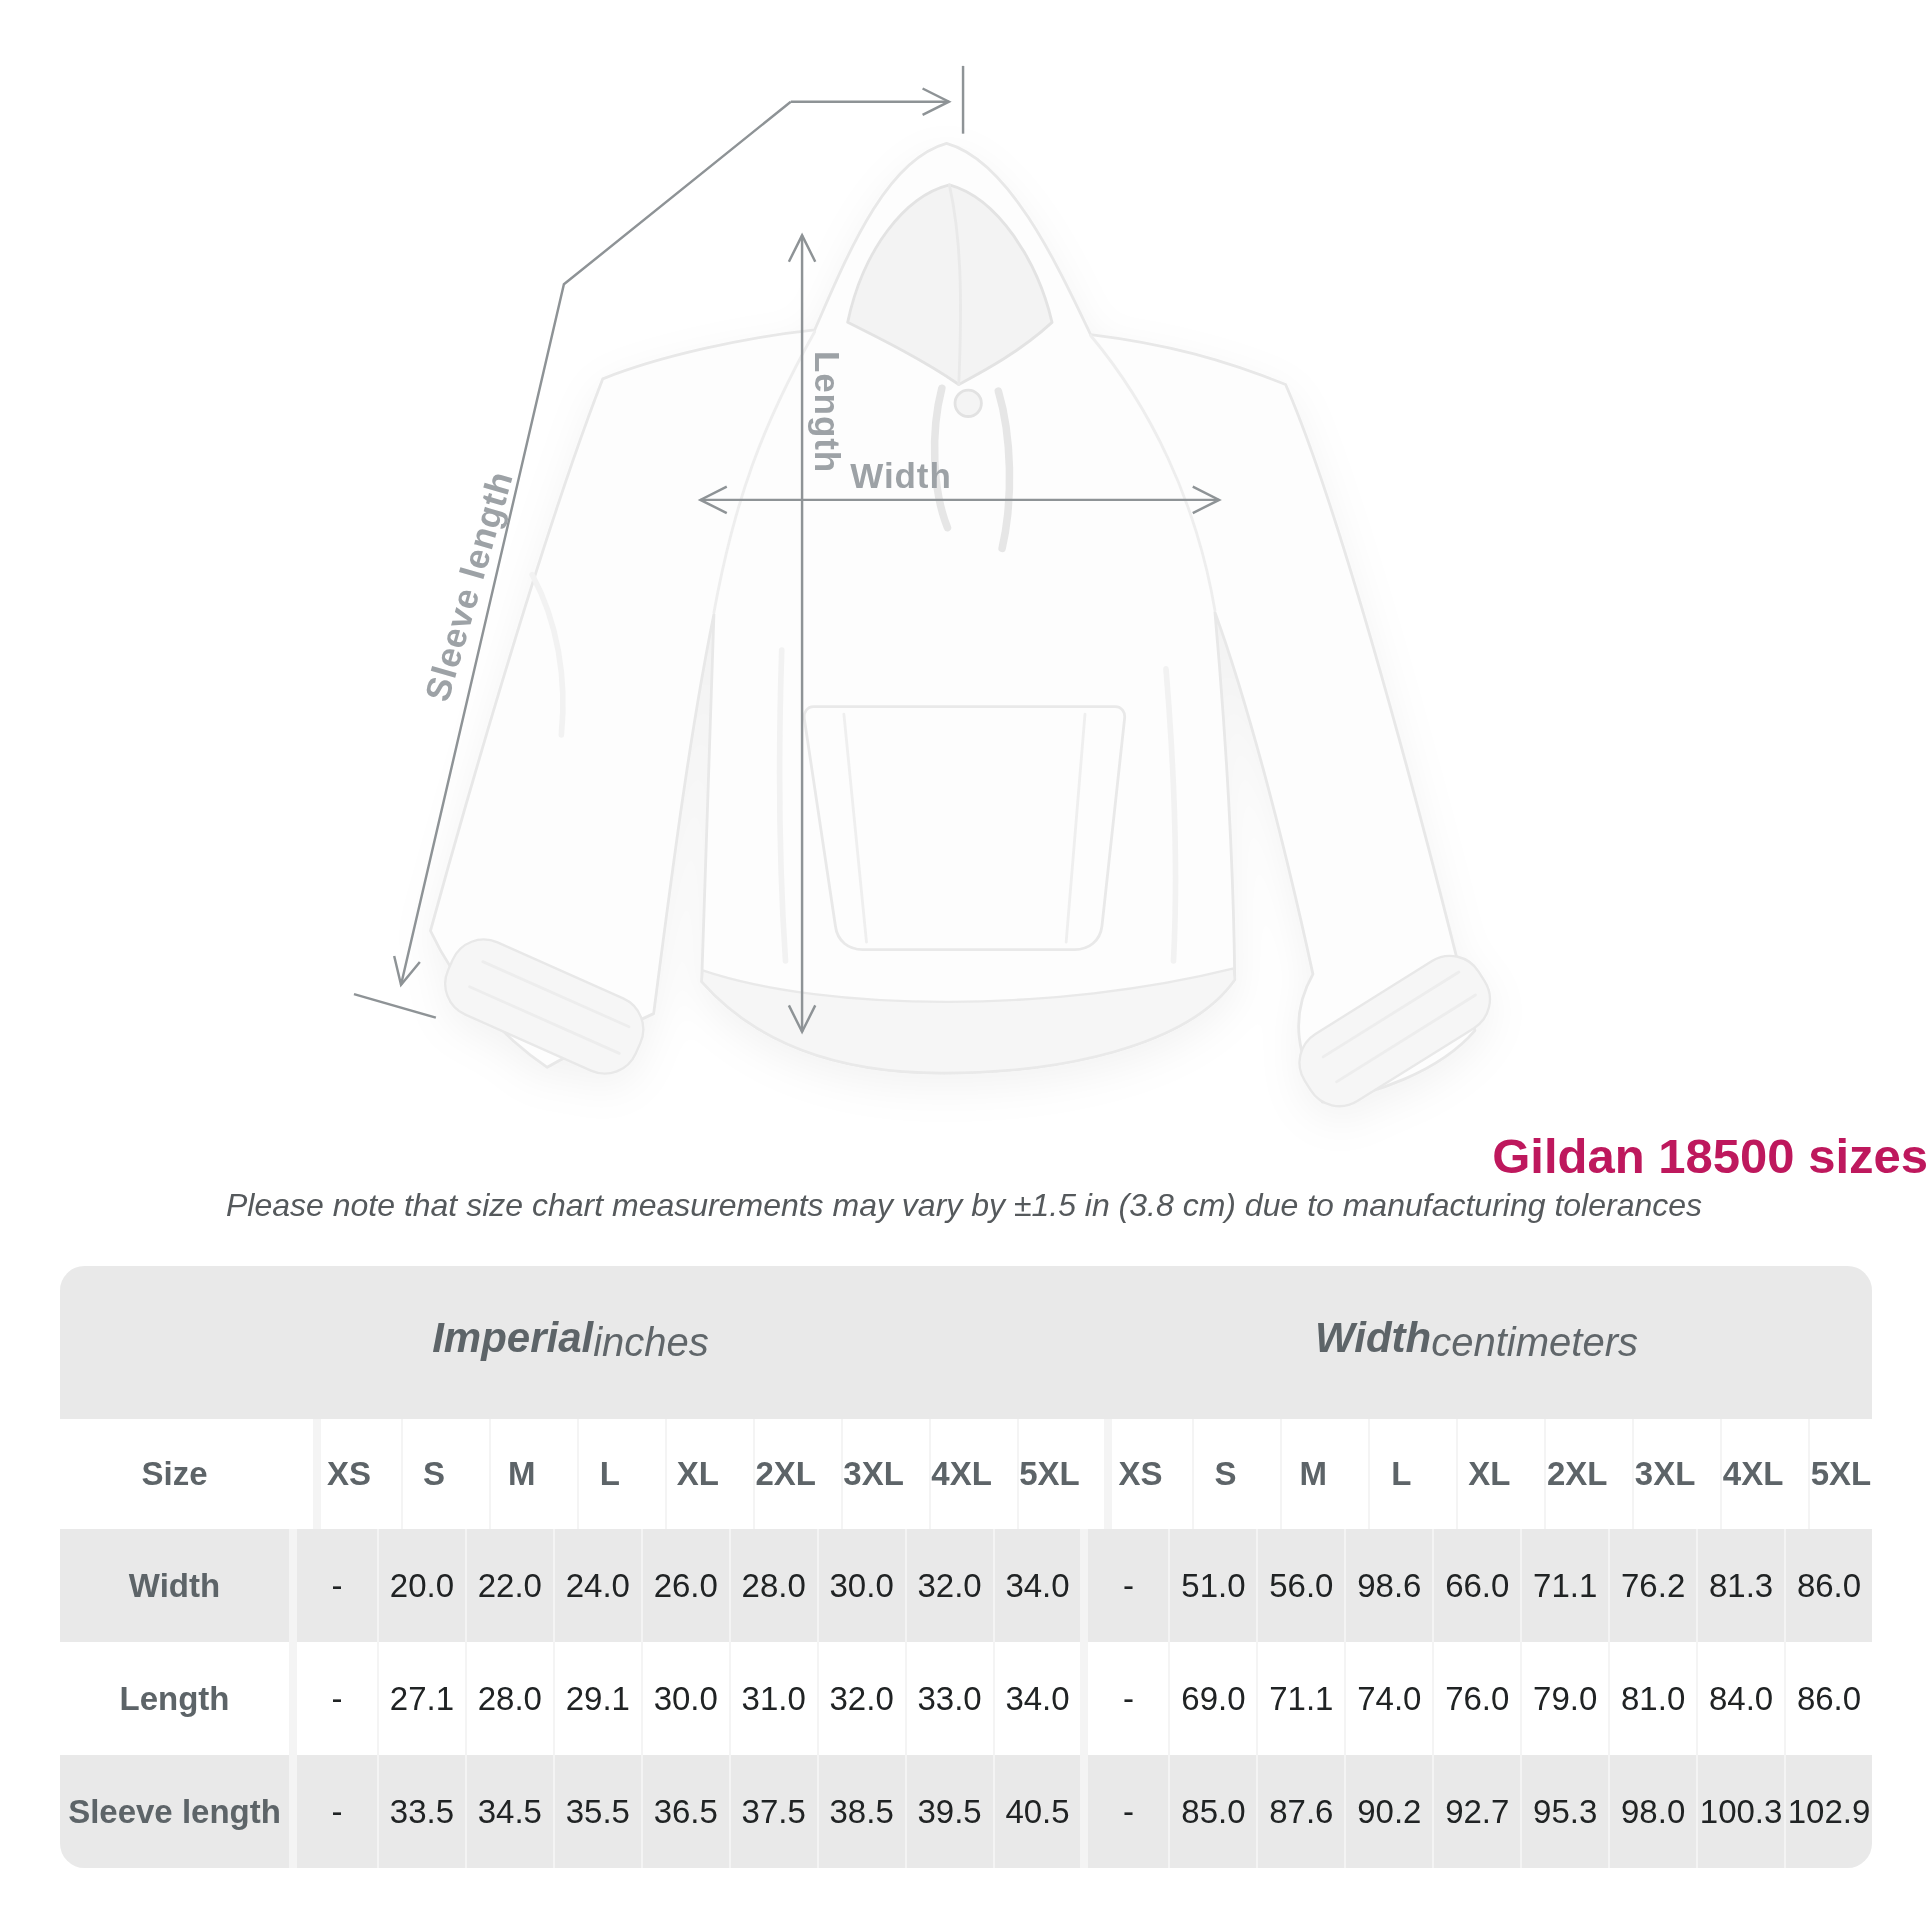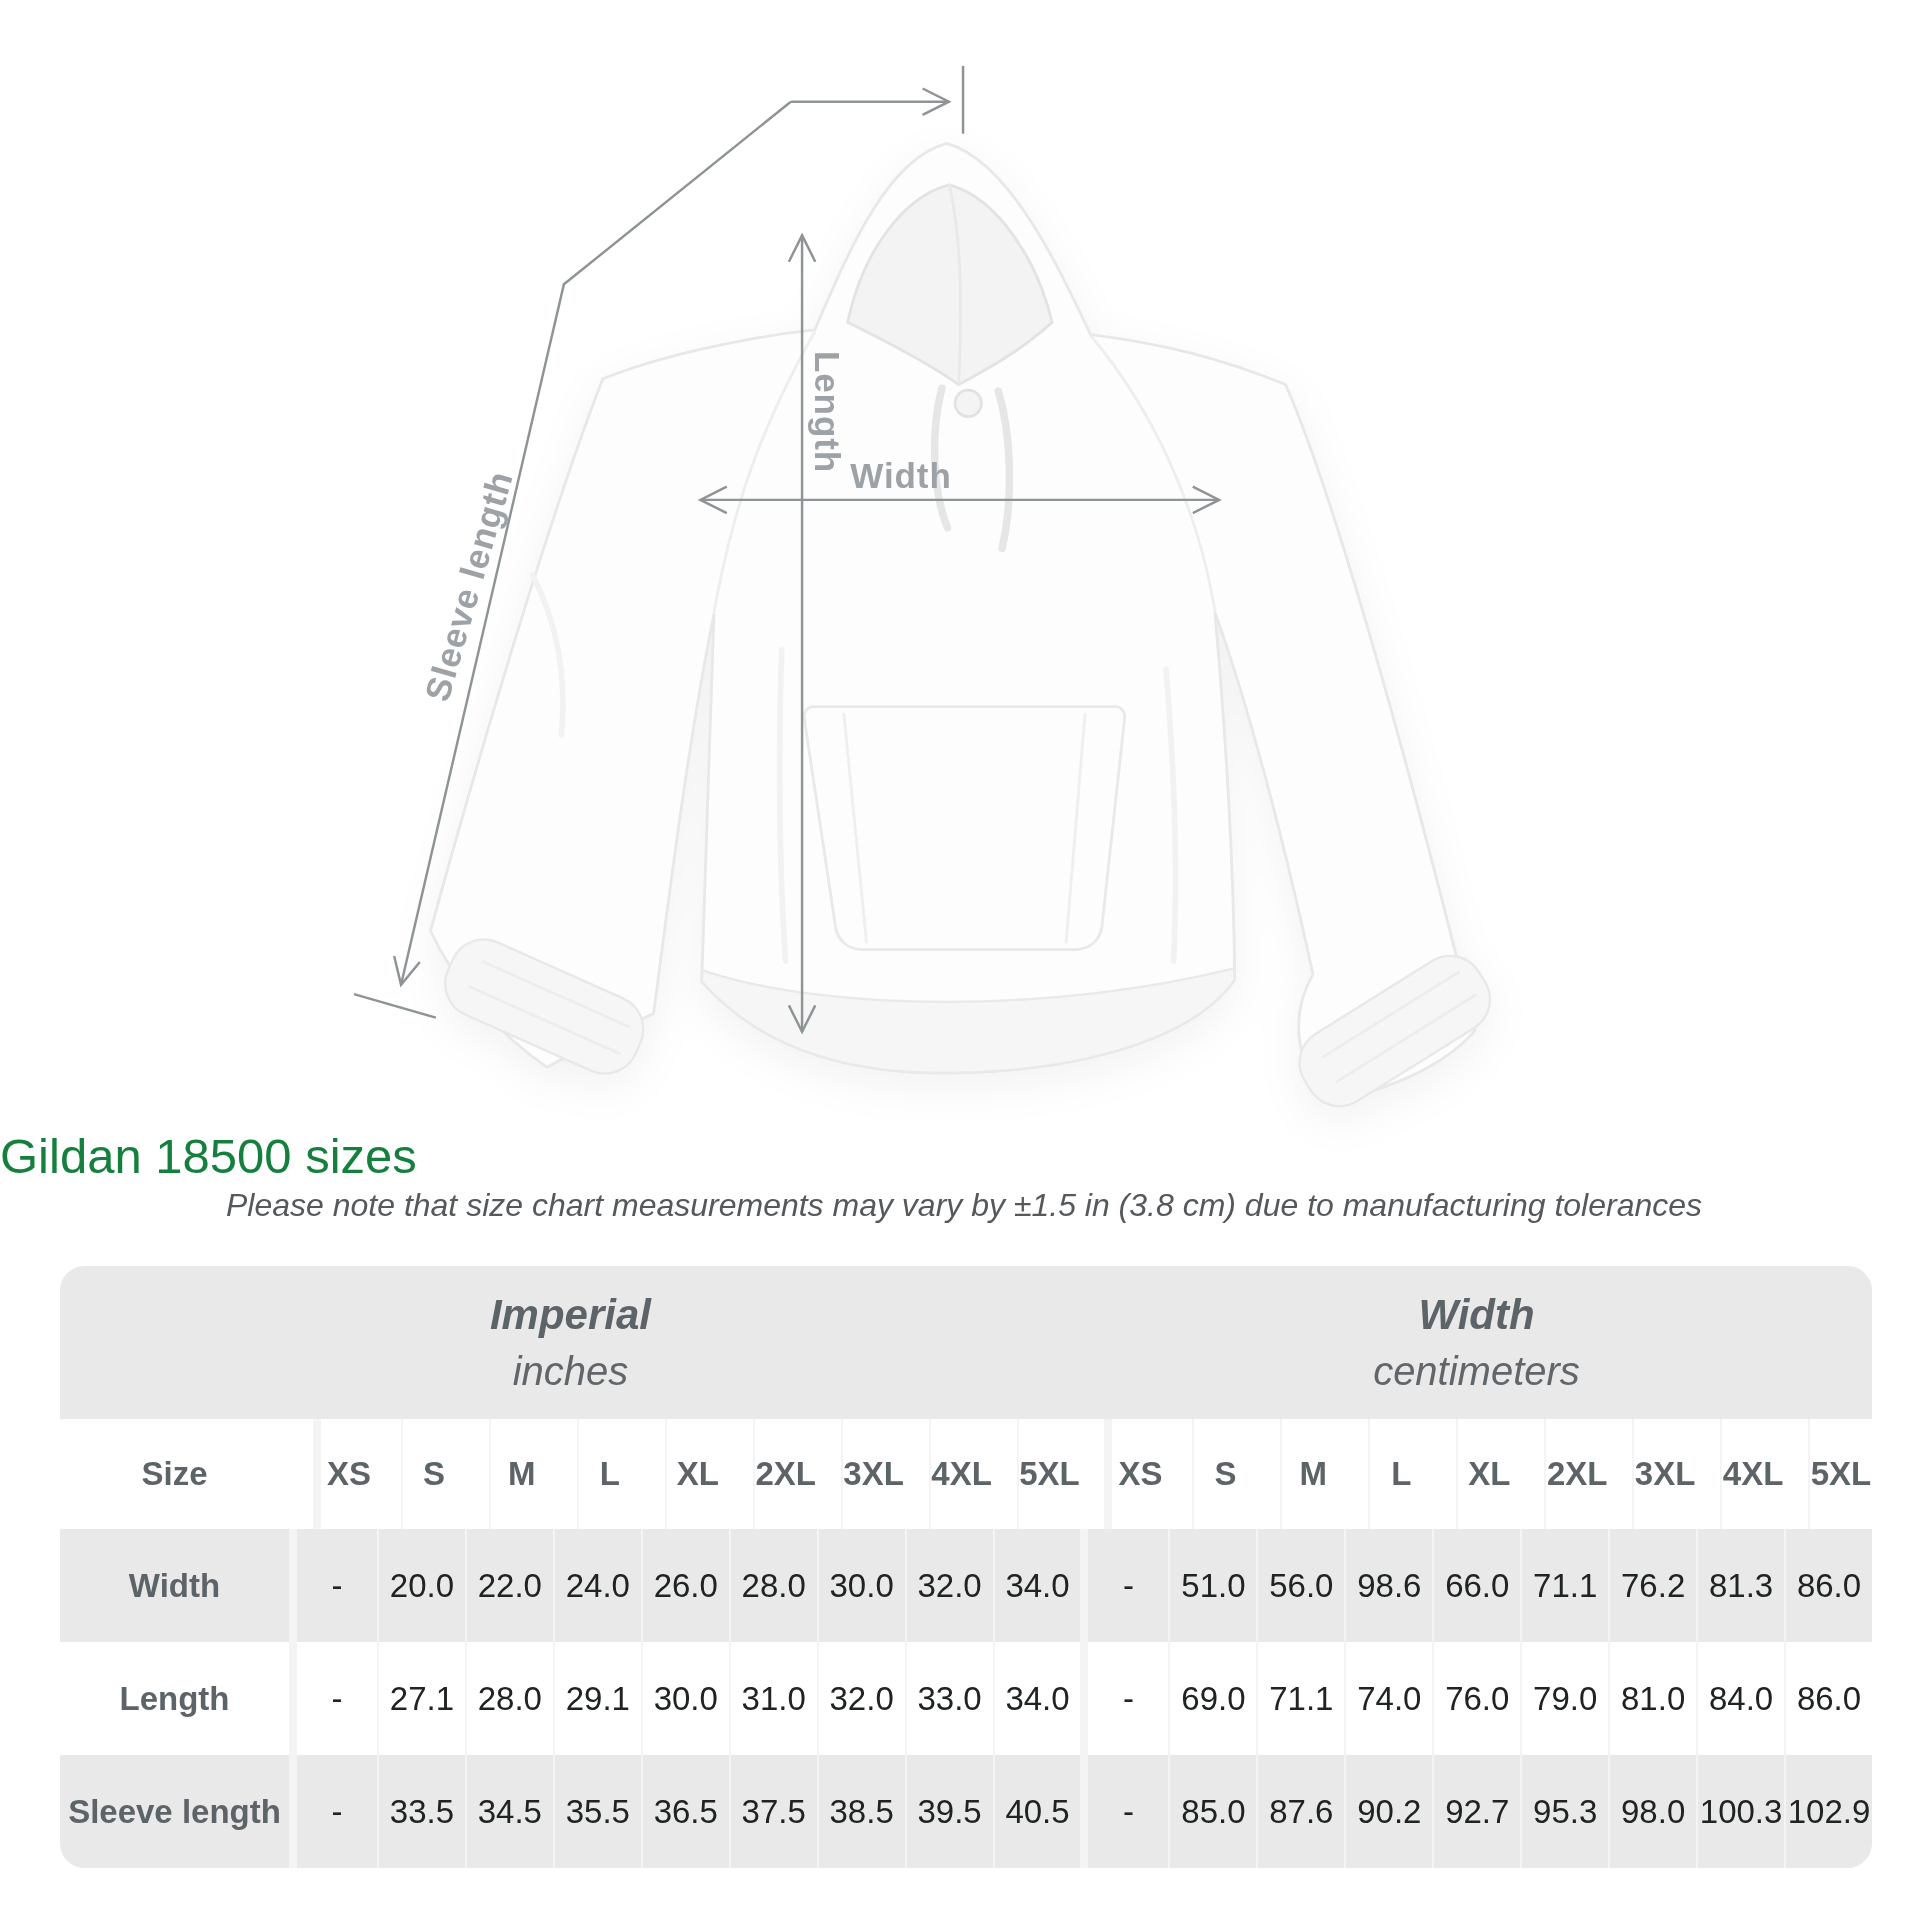--- a/index.html
+++ b/index.html
@@ -11,30 +11,30 @@
           filter:drop-shadow(0 13px 21px rgba(0,0,0,0.05));}
 
   
   .overlay{position:absolute;left:0;top:0;width:1928px;height:1928px;pointer-events:none;}
   .mlabel{position:absolute;font-weight:bold;font-size:35px;letter-spacing:0.9px;color:#9da2a6;
           white-space:nowrap;transform:translate(-50%,-50%);}
   .mlabel.rot-sleeve{transform:translate(-50%,-50%) rotate(-74deg);}
   .mlabel.rot-length{transform:translate(-50%,-50%) rotate(90deg);}
 
   
-  .title{position:absolute;left:0;right:0;top:1128px;text-align:left;
-         font-size:49px;font-weight:normal;color:#15803d;}
+  .title{position:absolute;left:0;right:0;top:1128px;text-align:right;
+         font-size:49px;font-weight:bold;color:#be185d;}
   .subtitle{position:absolute;left:0;right:0;top:1187px;text-align:center;
             font-size:32px;font-style:italic;color:#55595c;}
 
   
   .table{position:absolute;left:60px;top:1266px;width:1812px;height:602px;
          border-radius:24.5px;overflow:hidden;background:#ffffff;}
   .band{display:flex;height:153px;background:#e9e9e9;}
-  .group{flex:0 0 1021px;display:flex;flex-direction:column;align-items:center;justify-content:center;}
+  .group{flex:0 0 1021px;display:flex;flex-direction:row;align-items:center;justify-content:center;}
   .group.metric{flex:1;}
   .gtitle{font-size:42px;font-weight:bold;font-style:italic;color:#5d6468;margin-bottom:9.4px;}
   .gsub{font-size:40px;font-style:italic;color:#60666a;}
 
   .trow{display:grid;grid-template-columns:229px repeat(18,1fr);height:113px;background:#ffffff;}
   .trow.thead{height:110px;gap:24px;}
   .trow.alt{background:#e9e9e9;}
   .cell{display:flex;align-items:center;justify-content:center;
         font-size:33px;color:#202324;border-left:2.8px solid #f4f4f4;}
   .cell:first-child{border-left:none;}

